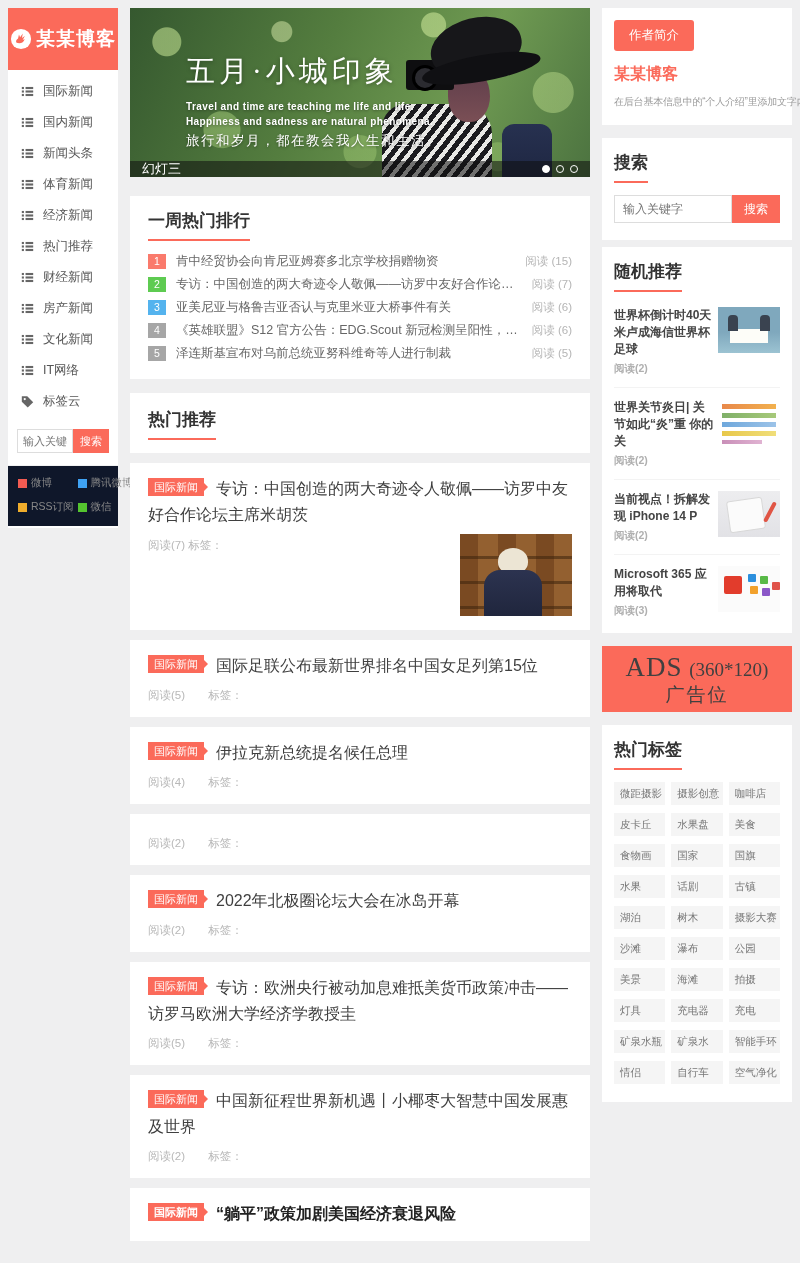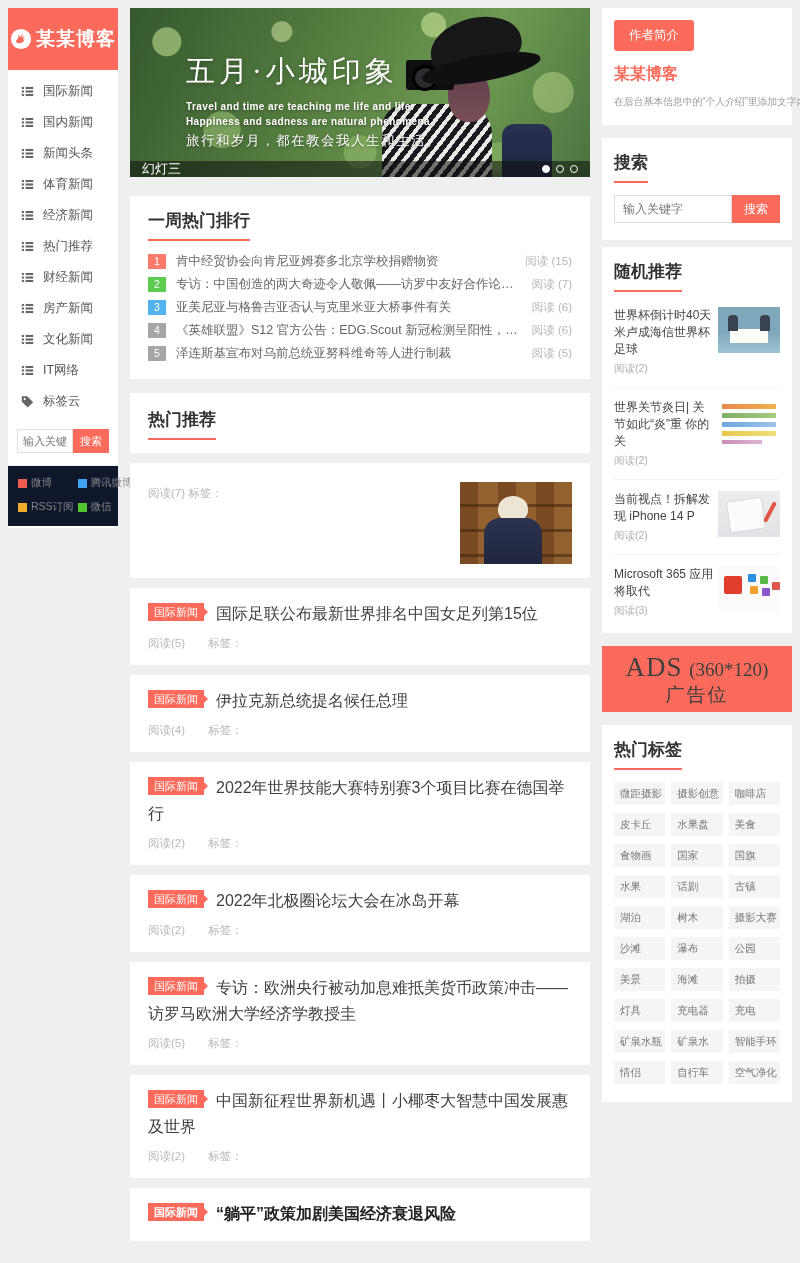--- a/index.html
+++ b/index.html
@@ -91,21 +91,21 @@
   .author-name { color:var(--accent); font-size:16px; font-weight:bold; margin-top:13px; }
   .author-desc { color:#9a9a9a; font-size:10px; margin-top:10px; letter-spacing:-.2px; white-space:nowrap; }
 
   .search-panel { margin-top:13px; background:#fff; padding:13px 12px 17px; }
   .search-row { display:flex; margin-top:12px; }
   .search-row input { flex:1; min-width:0; height:28px; border:1px solid #ddd; font-size:12px; padding:0 8px; color:#666; outline:none; }
   .search-row button { flex:none; width:48px; height:28px; background:var(--accent); color:#fff; border:0; font-size:12px; cursor:pointer; }
 
   .random-panel { margin-top:7px; background:#fff; padding:13px 12px 4px; }
   .rand-list { margin-top:4px; }
-  .rand-item { display:flex; gap:4px; padding:11px 0; border-bottom:1px solid #f3f3f3; cursor:pointer; }
+  .rand-item { display:flex; gap:4px; padding:11px 0; border-bottom:1px solid #f3f3f3; cursor:pointer;font-weight:bold; }
   .rand-item:last-of-type { border-bottom:0; }
   .rand-text { flex:1; min-width:0; }
   .rand-title { font-size:12px; color:#444; line-height:17px; }
   .rand-reads { font-size:10.5px; color:#b0b0b0; margin-top:4px; }
   .rthumb { flex:none; width:62px; height:46px; position:relative; overflow:hidden; background:#eee; }
   .rand-item:nth-of-type(1) .rthumb { background:linear-gradient(#7fa8bd 0 55%,#9cc3d2); }
   .rand-item:nth-of-type(1) .rthumb::before { content:''; position:absolute; left:12px; top:22px; width:38px; height:14px; background:#fdfdf8; }
   .rand-item:nth-of-type(1) .rthumb::after { content:''; position:absolute; left:10px; top:8px; width:10px; height:16px; background:#3a4350; border-radius:4px 4px 0 0; box-shadow:32px 0 0 #3a4350; }
   .rand-item:nth-of-type(2) .rthumb { background:
       linear-gradient(90deg,#e8884a,#f2b14e) 4px 5px/54px 5px no-repeat,
@@ -411,20 +411,23 @@
             <span class="rank-reads">阅读 (5)</span>
           </div>
         </div>
     </section>
 
     <section class="panel feed-header">
       <h2 class="sec-title"><span>热门推荐</span></h2>
     </section>
 
     <article class="article">
+      <div class="art-title">
+        <span class="badge">国际新闻</span><span>专访：中国创造的两大奇迹令人敬佩——访罗中友好合作论坛主席米胡茨</span>
+      </div>
       <div class="art1-row">
         <div class="art1-meta">
           <span>阅读(7)</span>
           <span class="m2">标签：</span>
         </div>
         <div class="a-thumb"></div>
       </div>
     </article>
 
     <div>
@@ -443,23 +446,20 @@
           <div class="art-title">
             <span class="badge">国际新闻</span><span>伊拉克新总统提名候任总理</span>
           </div>
           <div class="art-meta">
             <span>阅读(4)</span>
             <span class="m2">标签：</span>
           </div>
         </article>
 
         <article class="article">
-          <div class="art-title">
-            <span class="badge">国际新闻</span><span>2022年世界技能大赛特别赛3个项目比赛在德国举行</span>
-          </div>
           <div class="art-meta">
             <span>阅读(2)</span>
             <span class="m2">标签：</span>
           </div>
         </article>
 
         <article class="article">
           <div class="art-title">
             <span class="badge">国际新闻</span><span>2022年北极圈论坛大会在冰岛开幕</span>
           </div>

